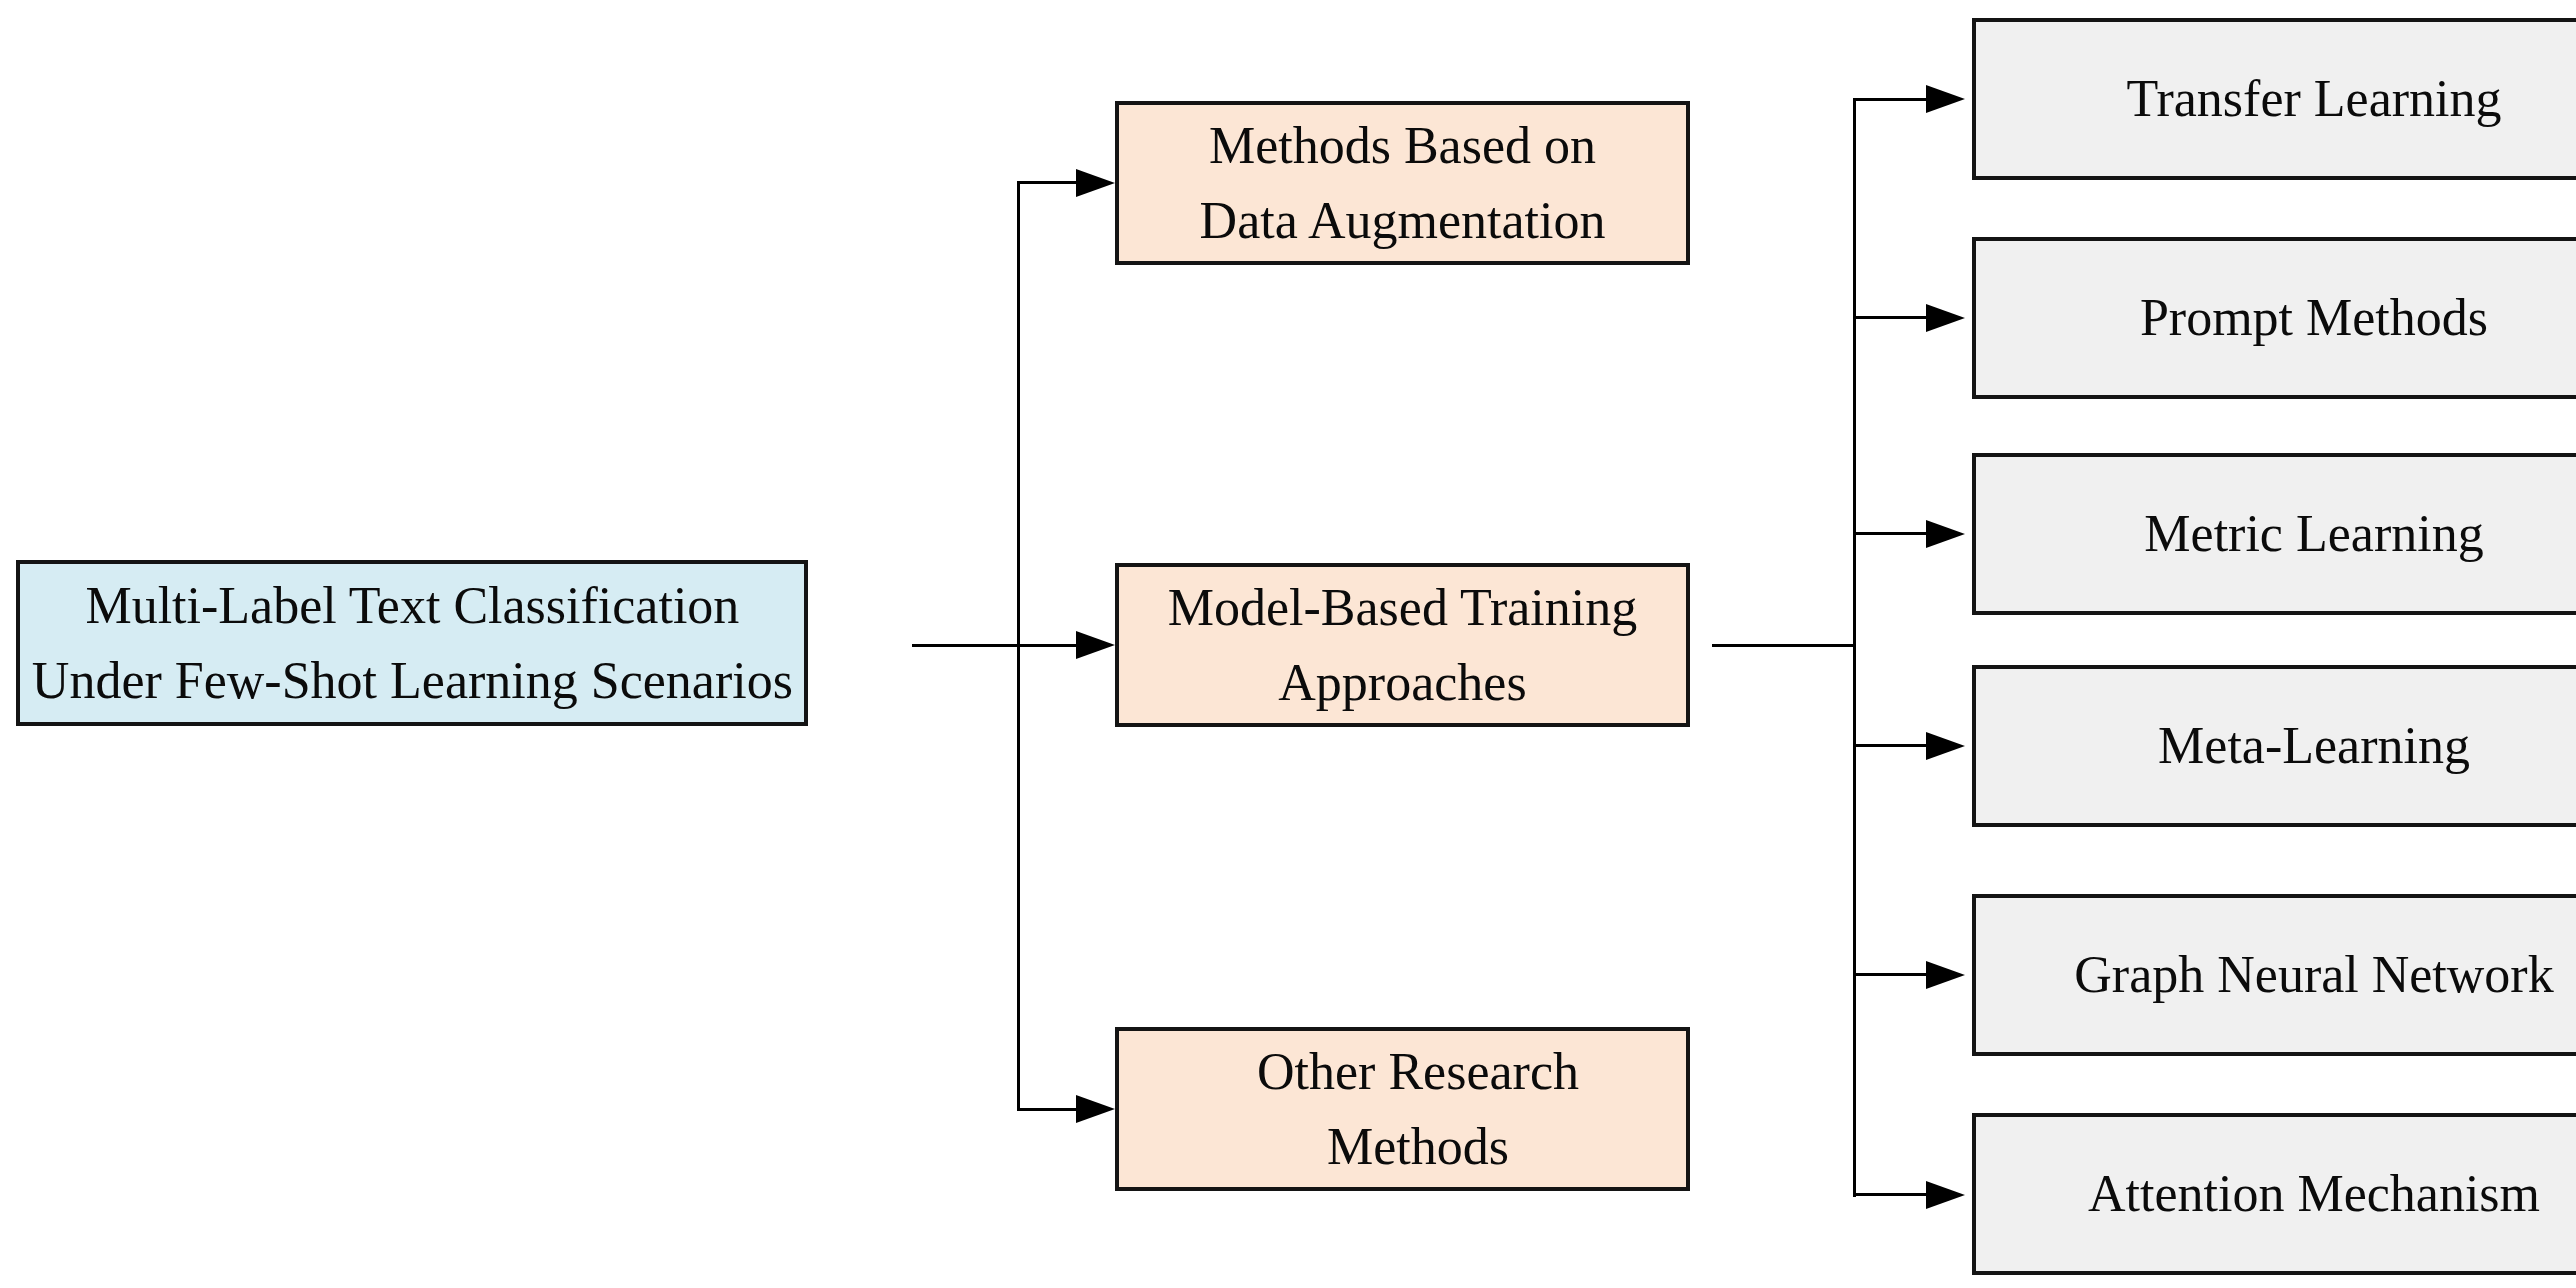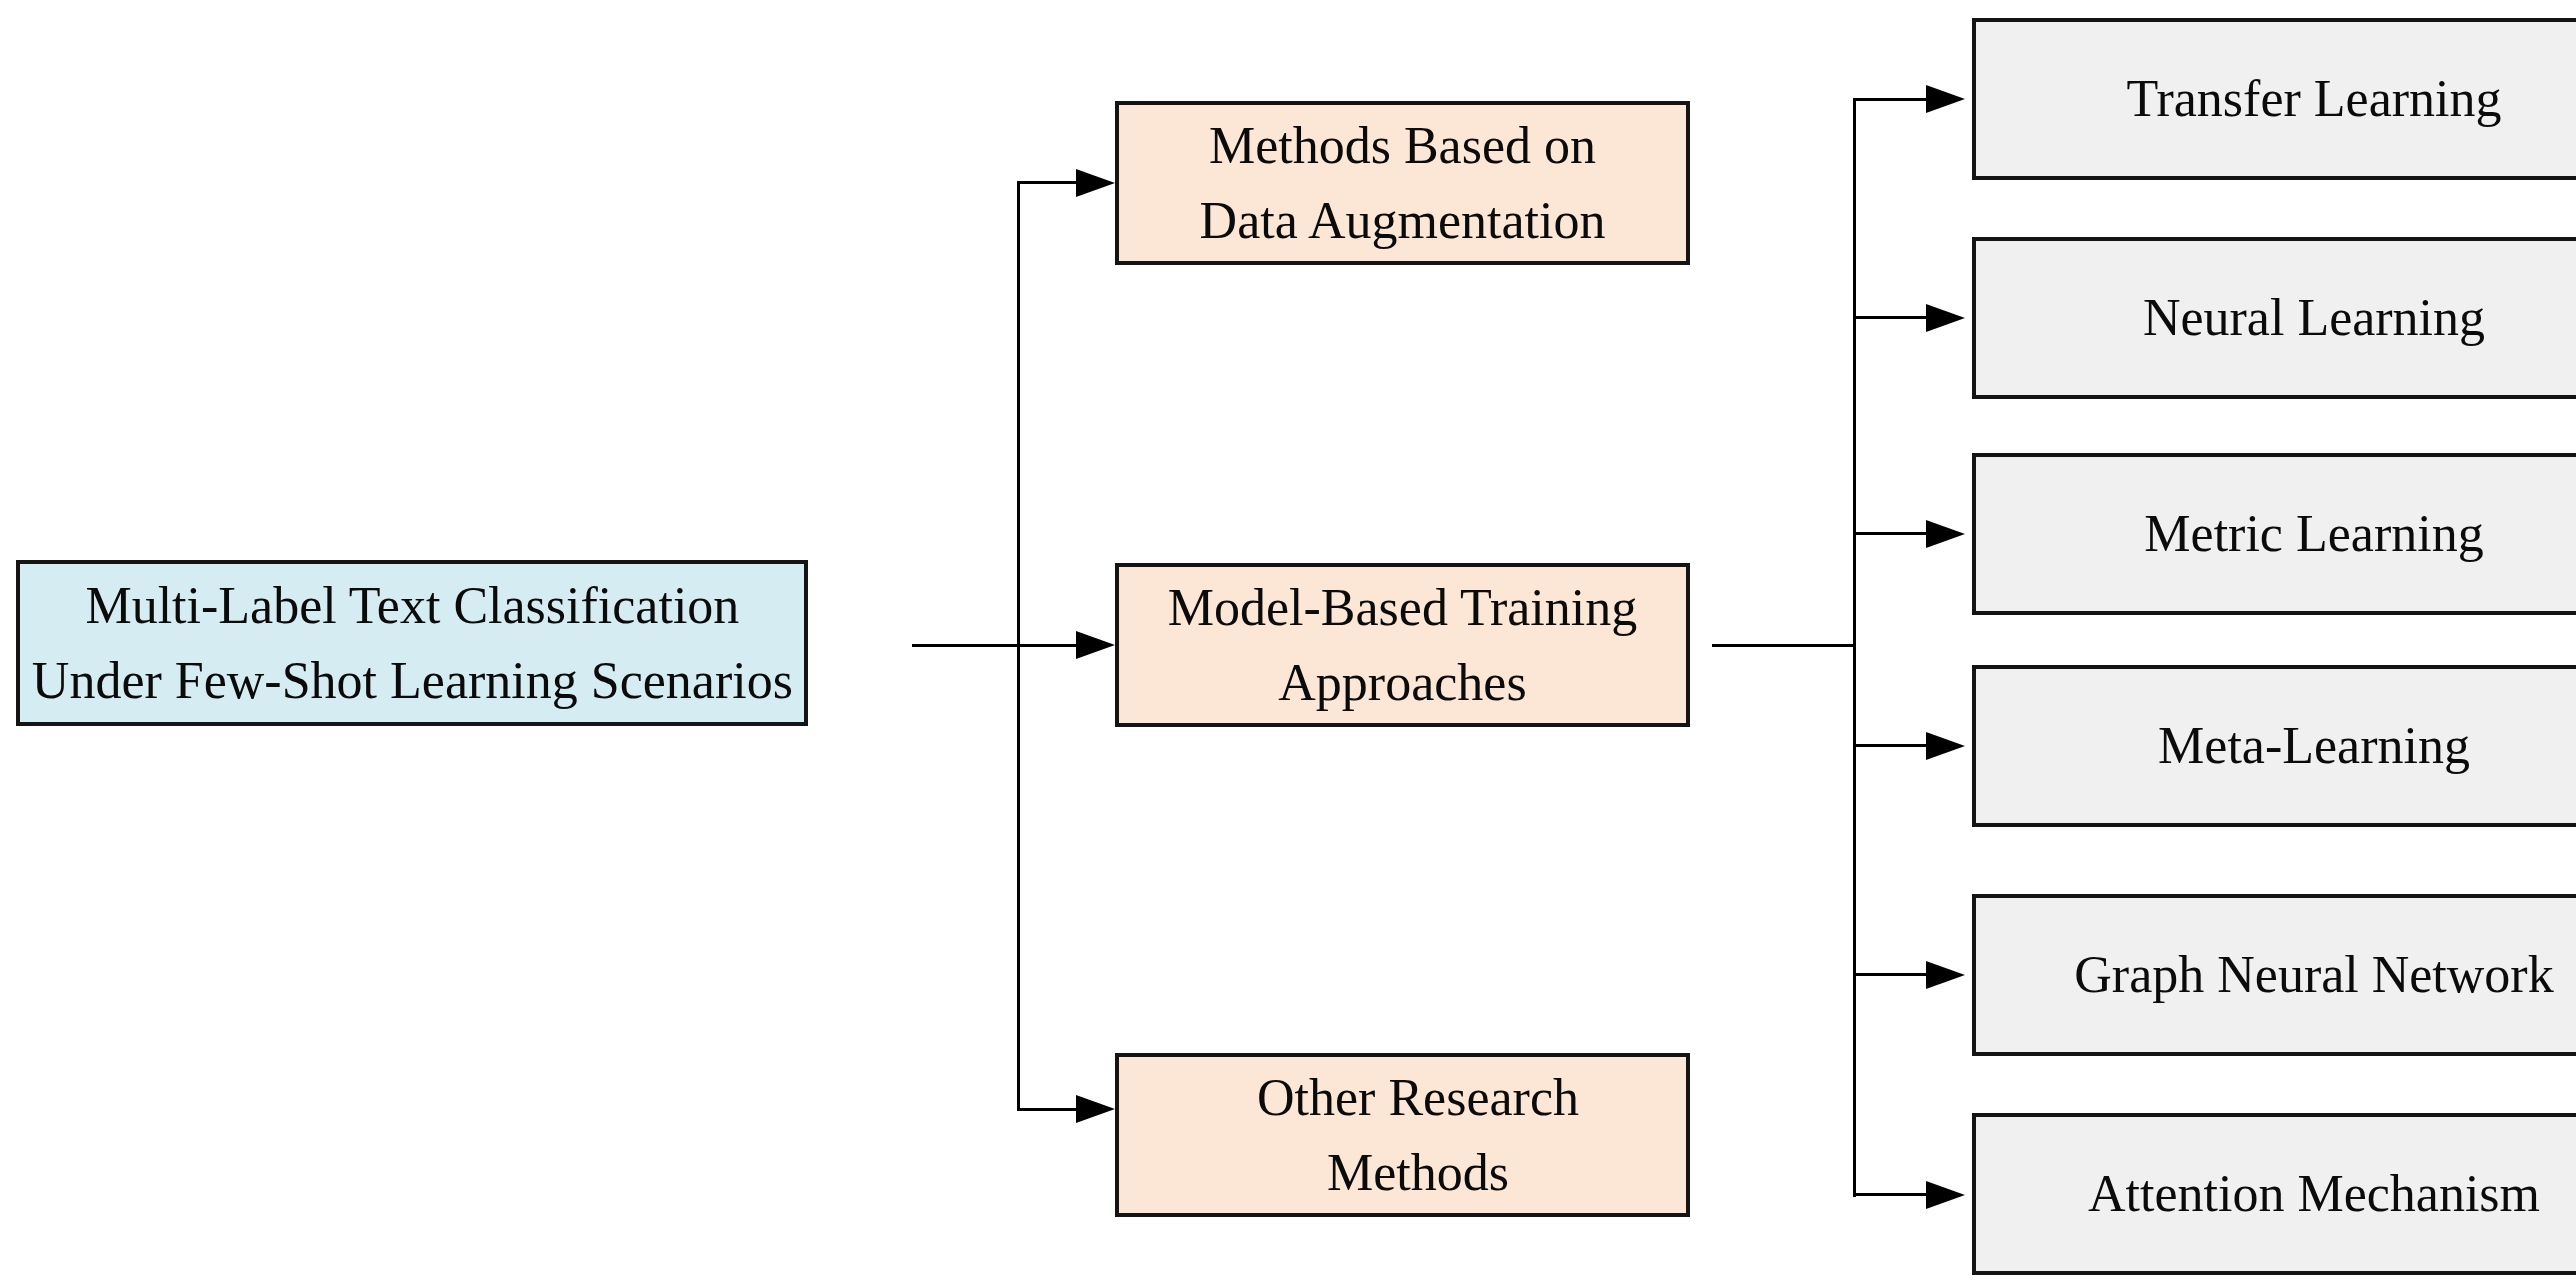--- a/index.html
+++ b/index.html
@@ -27,21 +27,21 @@
     font-size: 52px;
     line-height: 1.45;
     white-space: pre-line;
   }
   .node-root   { background: var(--root-fill);   left: 16.4px;   top: 560px;  width: 792px; height: 166px; }
   .node-branch { background: var(--branch-fill); left: 1115px; width: 575px; height: 164px; }
   .node-leaf   { background: var(--leaf-fill);   left: 1965px; width: 684px; height: 162px; margin-left: 7px; }
 
   .branch-0 { top: 101px; }
   .branch-1 { top: 563px; }
-  .branch-2 { top: 1053px; padding-left: 31px; }
+  .branch-2 { top: 1027px; padding-left: 31px; }
 
   .leaf-0 { top: 18px; }
   .leaf-1 { top: 237px; }
   .leaf-2 { top: 453px; align-items: center; }
   .leaf-3 { top: 665px; }
   .leaf-4 { top: 894px; }
   .leaf-5 { top: 1113px; }
 
   .line {
     position: absolute;
@@ -124,21 +124,21 @@
   <div class="arrow arrow-l1"></div>
   <div class="arrow arrow-l2"></div>
   <div class="arrow arrow-l3"></div>
   <div class="arrow arrow-l4"></div>
   <div class="arrow arrow-l5"></div>
 
   <div class="node node-leaf leaf-0">
     <span>Transfer Learning</span>
   </div>
   <div class="node node-leaf leaf-1">
-    <span>Neural Learning</span>
+    <span>Prompt Methods</span>
   </div>
   <div class="node node-leaf leaf-2">
     <span>Metric Learning</span>
   </div>
   <div class="node node-leaf leaf-3">
     <span>Meta-Learning</span>
   </div>
   <div class="node node-leaf leaf-4">
     <span>Graph Neural Network</span>
   </div>

